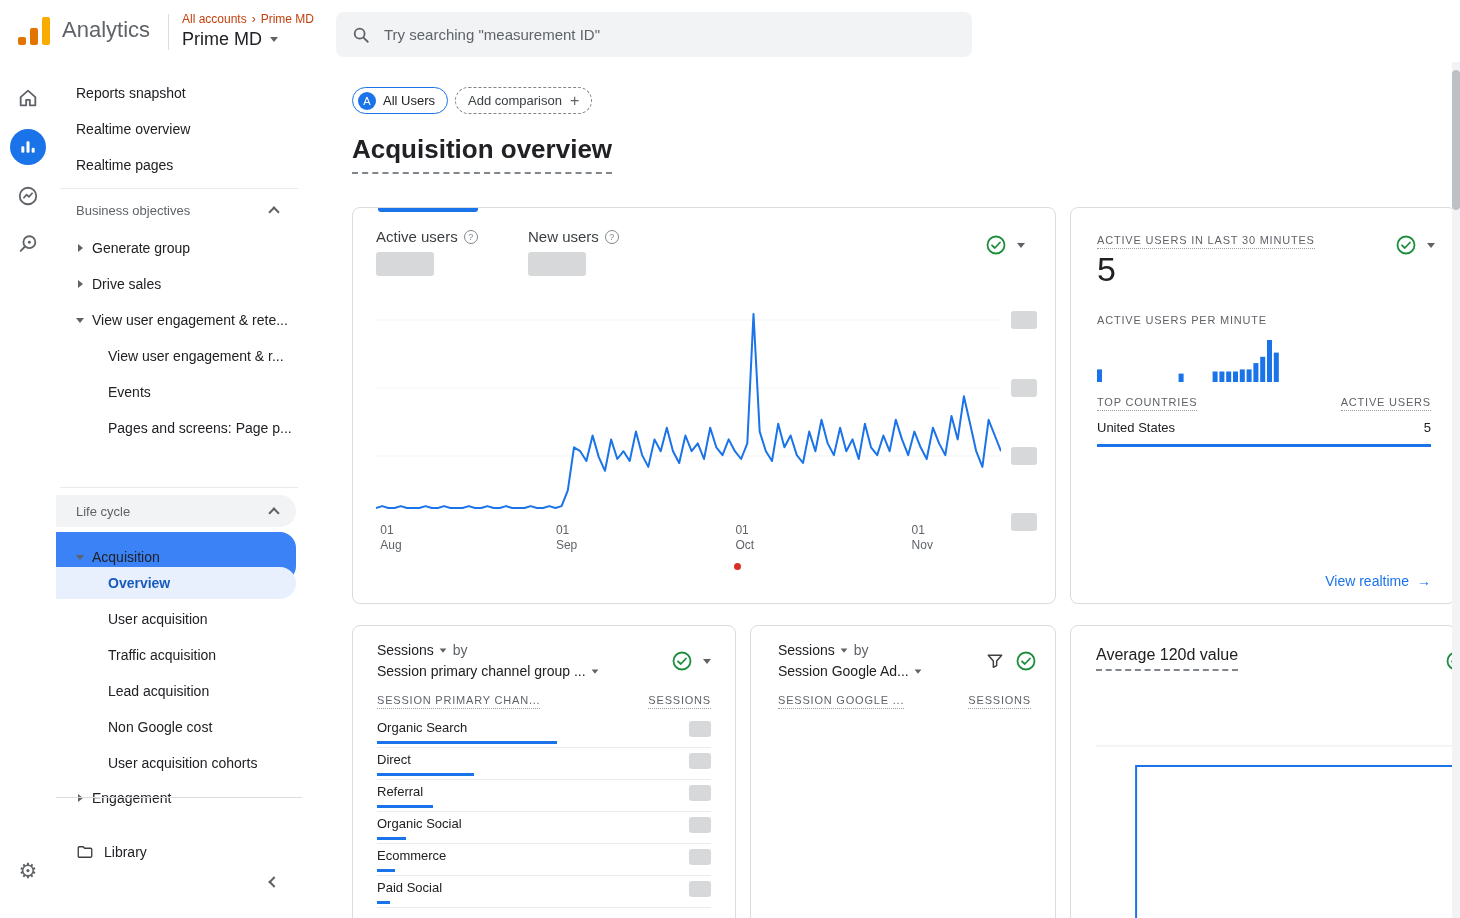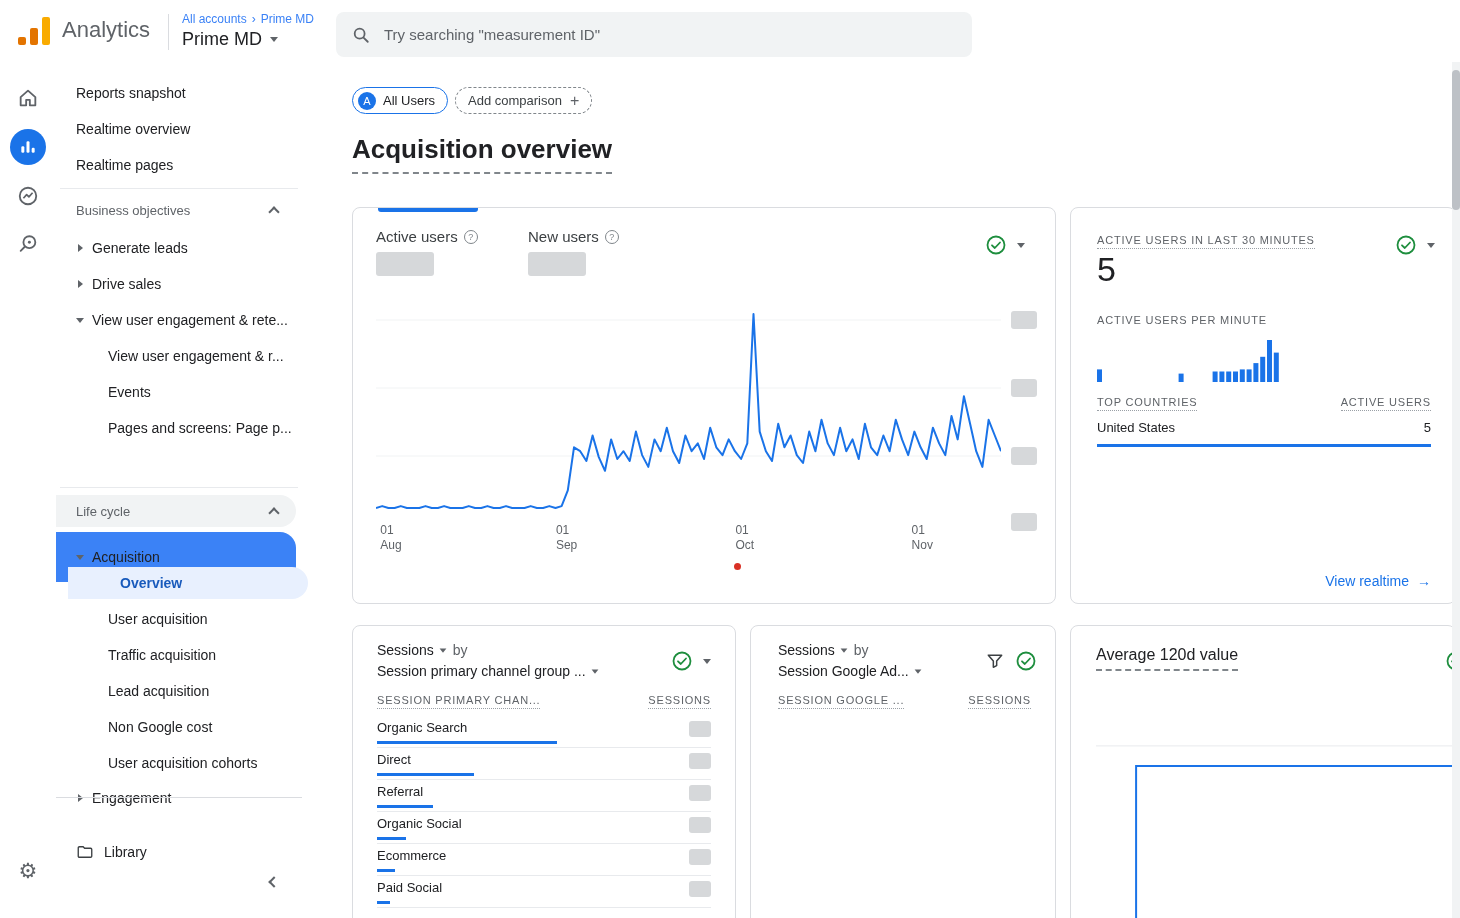--- a/index.html
+++ b/index.html
@@ -8,21 +8,21 @@
   #wrap{position:relative;width:1460px;height:918px;overflow:hidden;background:#fff}
   .abs{position:absolute}
   i,em,span,div{font-style:normal}
 
   
   #topbar{position:absolute;left:0;top:0;width:1460px;height:62px;background:#fff;z-index:5}
   #logo{position:absolute;left:18px;top:15px;width:34px;height:32px}
   #logo .bar{position:absolute;border-radius:2px}
   #app-name{position:absolute;left:62px;top:17px;font-size:22px;color:#5f6368}
   #tb-sep{position:absolute;left:168px;top:14px;width:1px;height:36px;background:#dadce0}
-  #crumb{position:absolute;left:182px;top:12px;font-size:12px;color:#3b82f6;display:flex;gap:5px;align-items:center}
+  #crumb{position:absolute;left:182px;top:12px;font-size:12px;color:#c2410c;display:flex;gap:5px;align-items:center}
   #prop-row{position:absolute;left:182px;top:29px;display:flex;align-items:center;gap:8px}
   #prop-name{font-size:18px;color:#202124}
   #search{position:absolute;left:336px;top:12px;width:636px;height:45px;background:#f1f3f4;border-radius:8px;display:flex;align-items:center;padding:0 16px;gap:14px}
   #search input{border:none;outline:none;background:transparent;font-family:"Liberation Sans",sans-serif;font-size:15px;color:#202124;width:520px}
   #search input::placeholder{color:#5f6368}
 
   
   #rail{position:absolute;left:0;top:62px;width:56px;bottom:0;background:#fff}
   .rail-btn{position:absolute;left:0;width:56px;display:flex;justify-content:center;cursor:pointer}
   .rail-sel{width:36px;height:36px;border-radius:50%;background:#1a73e8;display:flex;align-items:center;justify-content:center}
@@ -41,21 +41,21 @@
   .tri-d{border-left:4px solid transparent;border-right:4px solid transparent;border-top:5px solid #5f6368}
   .tri-sm{transform:scale(.85);margin-left:5px}
   .sb-div{position:absolute;left:4px;width:238px;height:1px;background:#e8eaed;border:none}
   .sb-header{position:absolute;left:0;width:240px;height:32px;display:flex;align-items:center;padding-left:20px;cursor:pointer}
   .sb-header .hlabel{font-size:13px;color:#5f6368;flex:1}
   .pill-gray{background:#f1f3f4;border-radius:0 16px 16px 0}
   .chev{display:inline-block;width:8px;height:8px;border-left:2px solid #5f6368;border-bottom:2px solid #5f6368}
   .chev-up{transform:rotate(135deg);margin-right:18px;margin-top:4px}
   .chev-left{transform:rotate(45deg)}
   .lc-item{padding-left:52px;width:240px;height:36px}
-  .lc-item.selected{background:#e8f0fe;border-radius:0 16px 16px 0;height:32px;margin:2px 12px}
+  .lc-item.selected{background:#e8f0fe;border-radius:0 16px 16px 0;height:32px;margin:2px 0}
   .lc-item.selected .nav-label{color:#185abc;font-weight:bold}
   #acq-item{position:absolute;width:240px;height:50px;background:#3b82f6;border-radius:0 16px 16px 0;padding-left:12px}
   #engagement-item{position:absolute;padding-left:12px;width:240px;height:26px}
   #sb-bottom-div{position:absolute;top:735px;left:0;width:246px;height:1px;background:#dadce0;z-index:3}
   #library-item{position:absolute;padding-left:20px;gap:10px;width:240px}
   #sb-collapse{position:absolute;left:214px;top:816px;cursor:pointer}
 
   
   .chip{position:absolute;height:27px;border-radius:14px;display:flex;align-items:center;cursor:pointer;background:#fff}
   #chip-all-users{left:352px;top:87px;border:1px solid #1a73e8;padding:0 12px 0 5px;gap:7px}
@@ -182,21 +182,21 @@
 
     <div class="sb-header" style="top:132px">
       <span class="hlabel">Business objectives</span>
       <i class="chev chev-up"></i>
     </div>
     <div id="bo-list" class="abs" style="top:168px;left:0;right:0">
         <div class="nav-item bo-item">
     <span class="arrow-slot">
             <i class="tri tri-r"></i>
           </span>
-    <span class="nav-label">Generate leads</span>
+    <span class="nav-label">Generate group</span>
   </div>
         <div class="nav-item bo-item">
     <span class="arrow-slot">
             <i class="tri tri-r"></i>
           </span>
     <span class="nav-label">Drive sales</span>
   </div>
         <div class="nav-item bo-item">
     <span class="arrow-slot">
             <i class="tri tri-d"></i>

